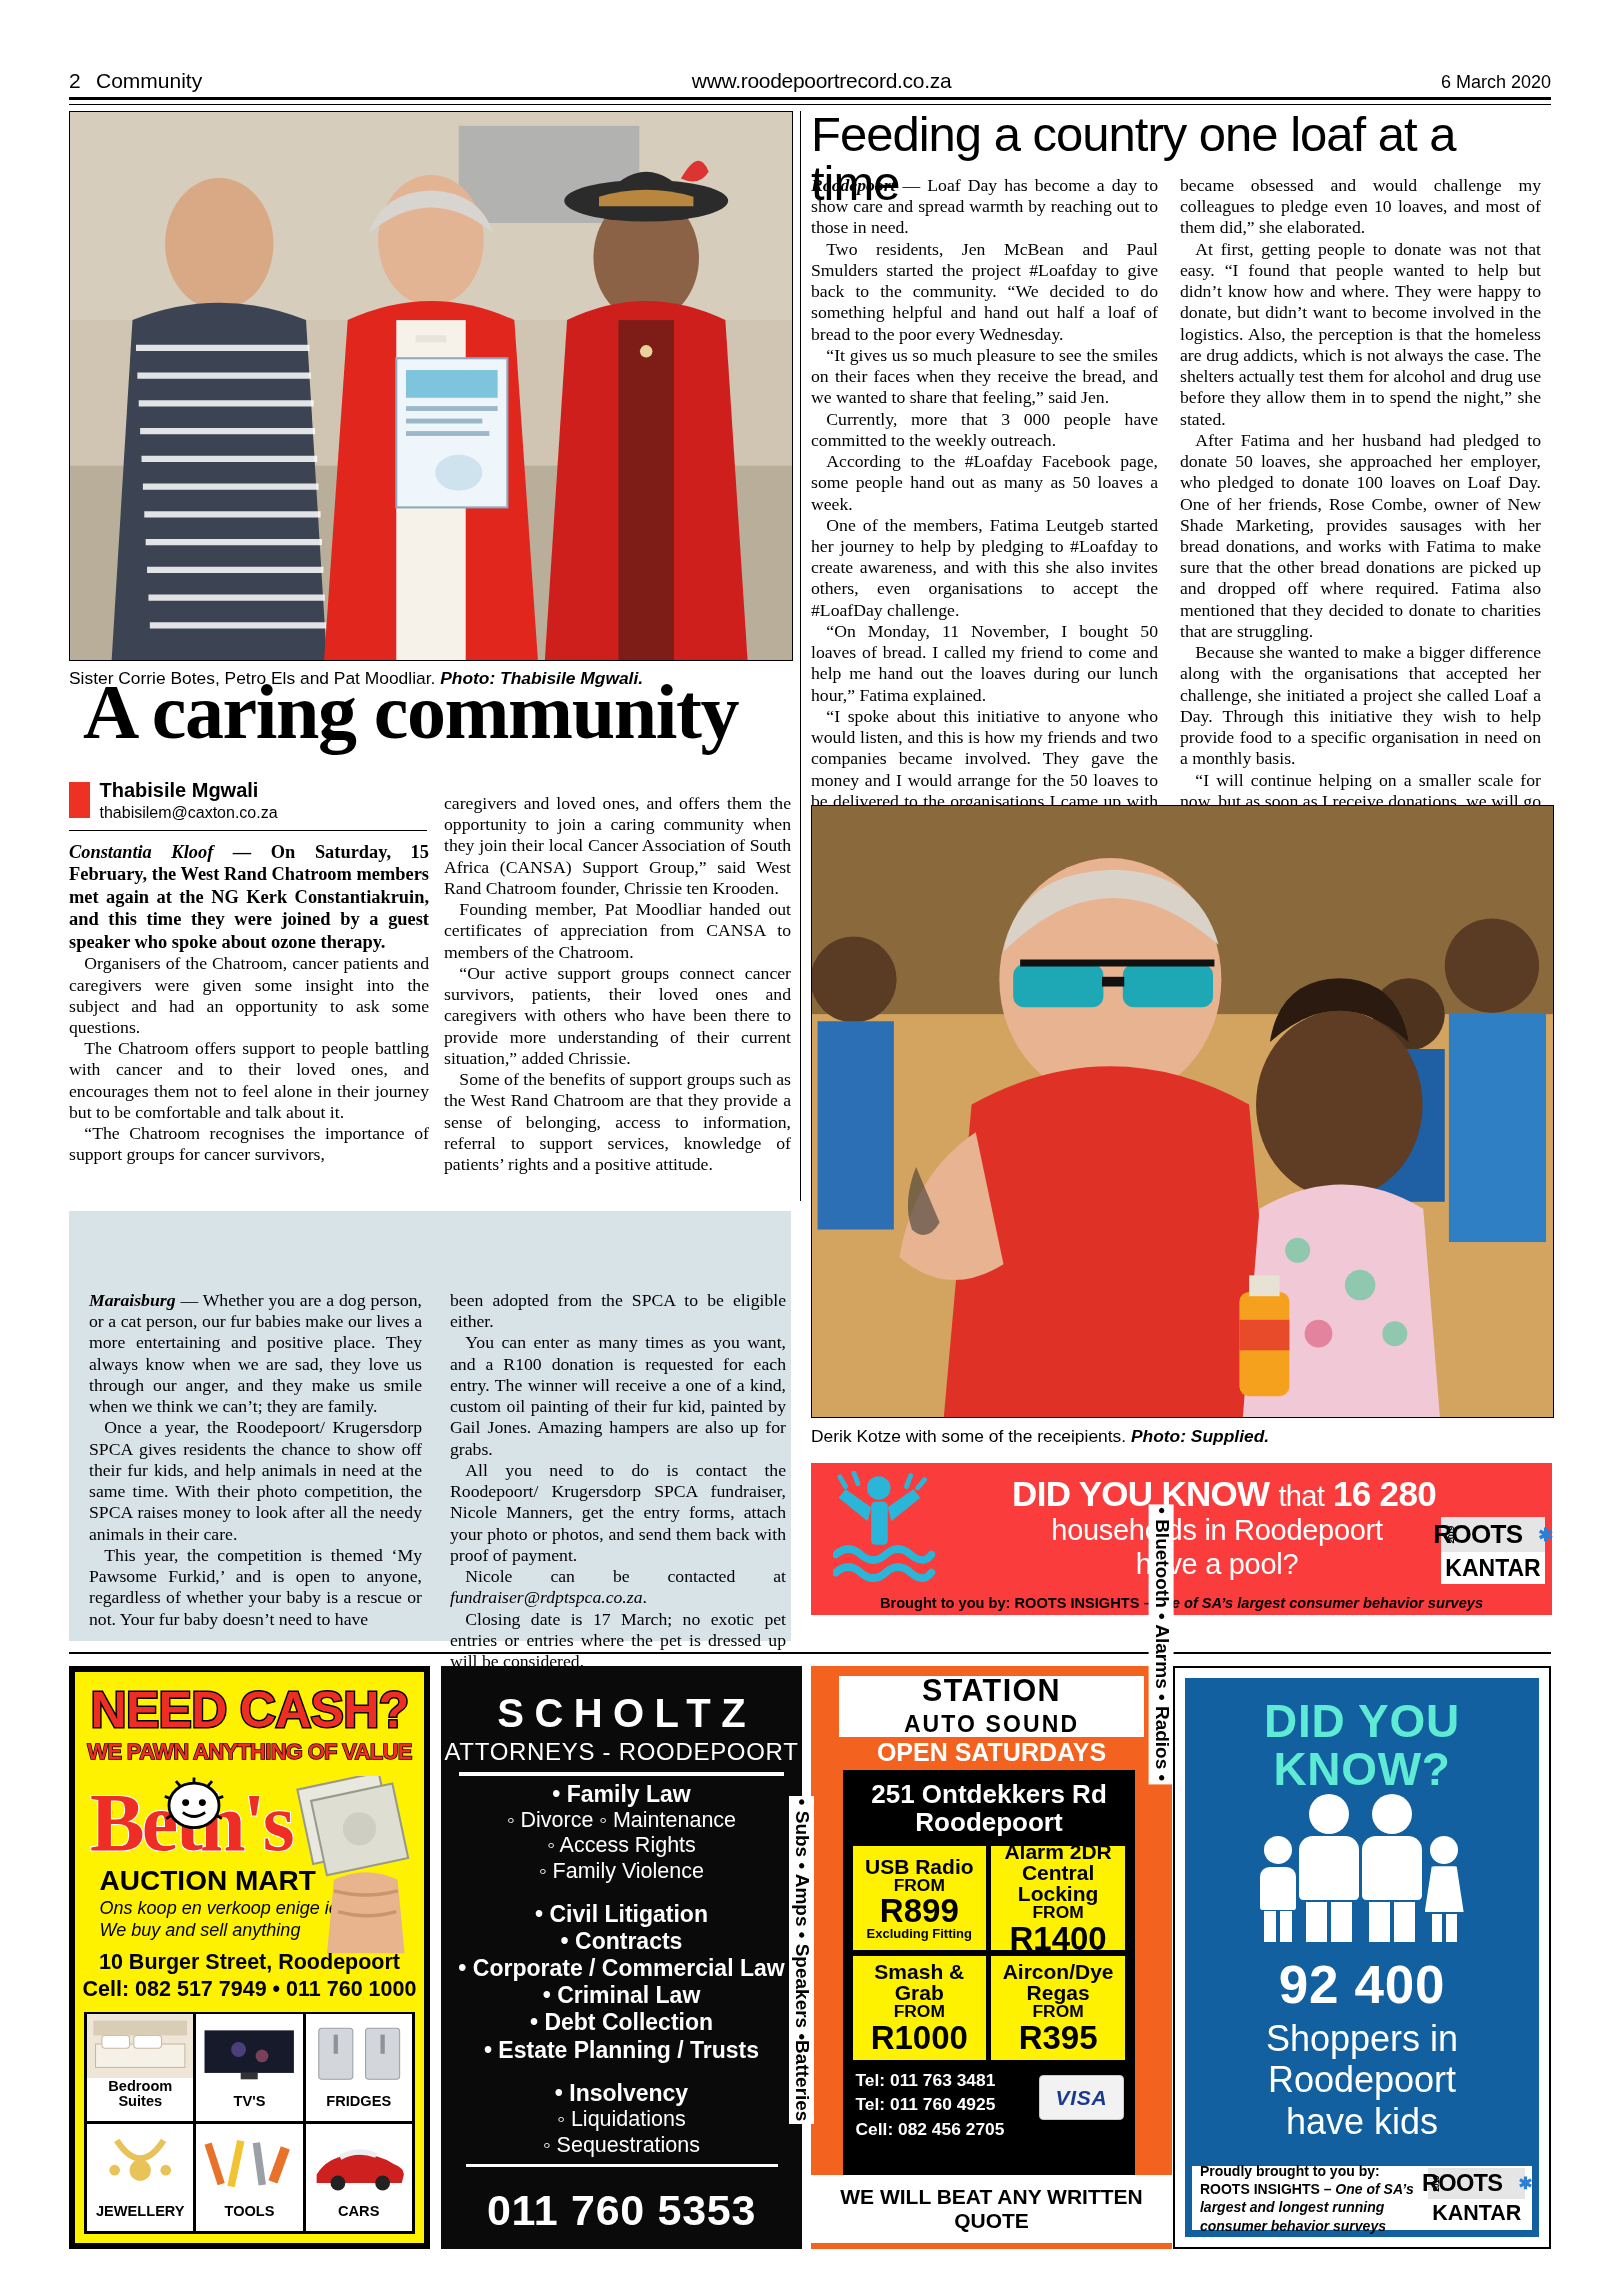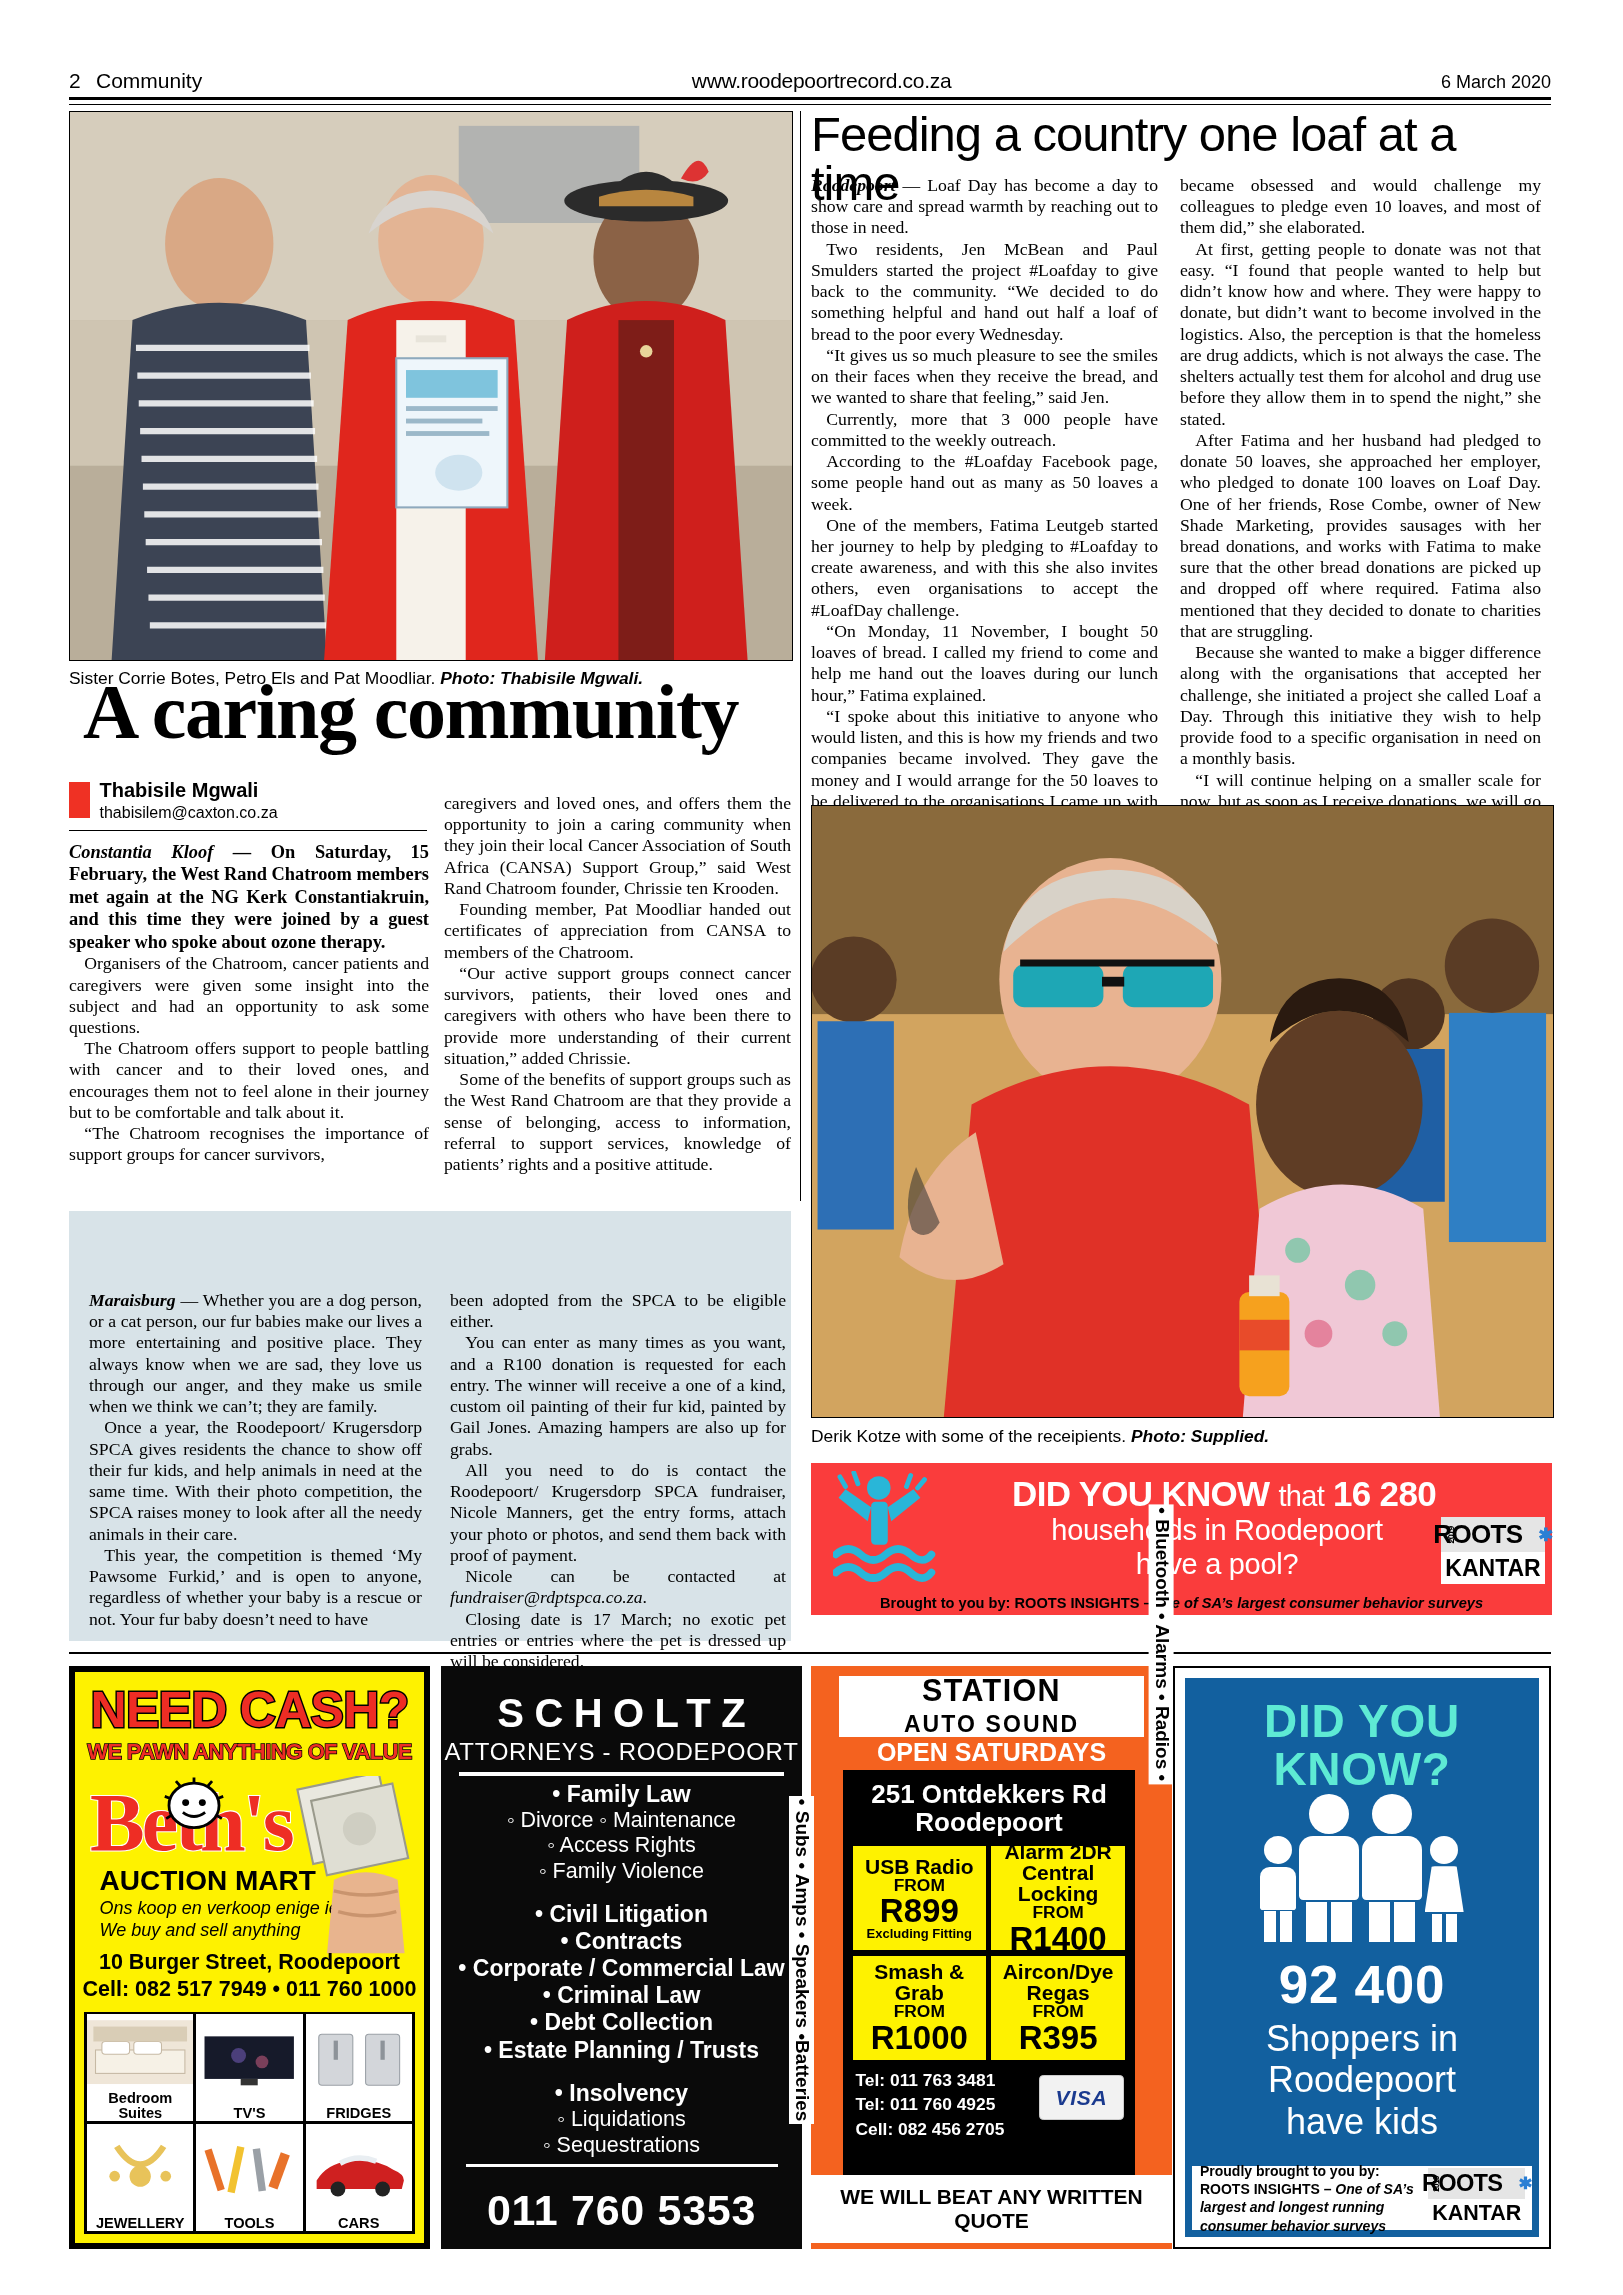--- a/index.html
+++ b/index.html
@@ -81,21 +81,21 @@
   .beths-mart{position:absolute;left:25px;top:193px;font-family:"Liberation Sans",sans-serif;font-weight:bold;font-size:28px;}
   .beths-ons{position:absolute;left:25px;top:226px;font-family:"Liberation Sans",sans-serif;font-style:italic;font-size:18px;}
   .beths-we{position:absolute;left:25px;top:248px;font-family:"Liberation Sans",sans-serif;font-style:italic;font-size:18px;}
   .beths-addr{position:absolute;left:0;top:278px;width:100%;text-align:center;
     font-family:"Liberation Sans",sans-serif;font-weight:bold;font-size:21.5px;}
   .beths-cell{position:absolute;left:0;top:305px;width:100%;text-align:center;
     font-family:"Liberation Sans",sans-serif;font-weight:bold;font-size:21.5px;}
   .beths-hand{position:absolute;right:4.2px;top:104px;width:125px;height:180px;}
   #beths-grid{position:absolute;left:9.7px;top:340px;right:9.7px;bottom:9.7px;background:#000;
     display:grid;grid-template-columns:1fr 1fr 1fr;grid-template-rows:1fr 1fr;gap:2.8px;padding:2.8px;}
-  .bg-cell{background:#fff;position:relative;display:flex;flex-direction:column;align-items:center;justify-content:flex-end;padding-bottom:0;}
+  .bg-cell{background:#fff;position:relative;display:flex;flex-direction:column;align-items:center;justify-content:flex-end;padding-bottom:12px;}
   .bg-cell .lbl{font-family:"Liberation Sans",sans-serif;font-weight:bold;font-size:14.6px;text-align:center;line-height:1.05;}
   .bg-art{width:100%;flex:1;}
 
   
   #ad-scholtz{left:441px;top:1666px;width:361px;height:583px;background:#0a0a0a;}
   .sch-name{position:absolute;left:0;top:25px;width:100%;text-align:center;color:#fff;
     font-family:"Liberation Sans",sans-serif;font-weight:bold;font-size:40px;letter-spacing:10.4px;text-indent:10.4px;}
   .sch-sub{position:absolute;left:0;top:72px;width:100%;text-align:center;color:#fff;
     font-family:"Liberation Sans",sans-serif;font-size:24px;letter-spacing:0.7px;}
   .sch-rule{position:absolute;left:18px;top:106px;width:325px;height:3.5px;background:#fff;}

